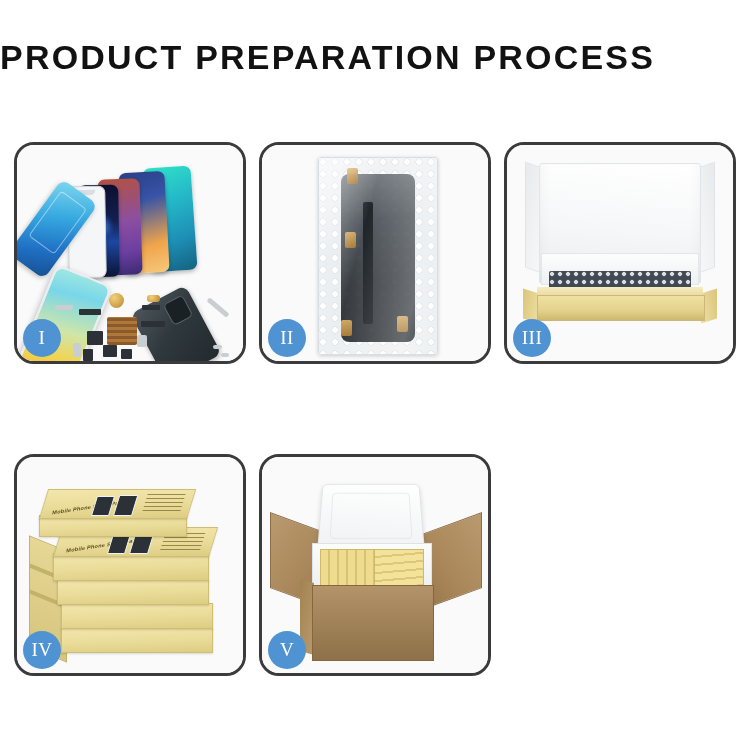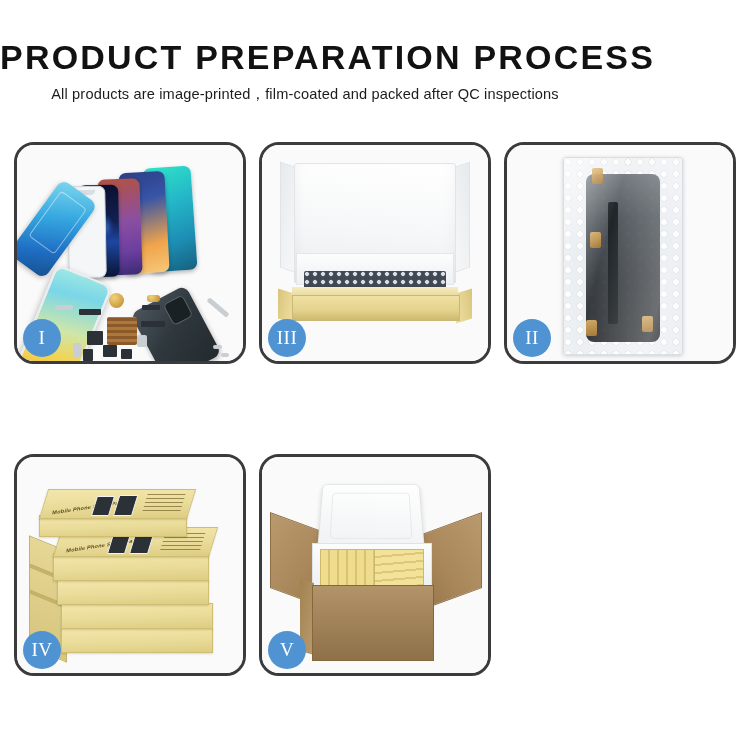--- a/index.html
+++ b/index.html
@@ -337,21 +337,20 @@
   }
   .p6-tape {
     position:absolute; background:#a3875e; opacity:0.85; border-radius:1px;
   }
 </style>
 </head>
 <body>
 
 <div class="header">
   <h1 class="title">PRODUCT PREPARATION PROCESS</h1>
-  <p class="subtitle">All products are image-printed，film-coated and packed after QC inspections</p>
 </div>
 
 <div class="grid">
 
   <div class="panel">
     <div class="panel-stage">
       <div class="p1-bg"></div>
 
       <div class="ph ph-a"></div>
       <div class="ph ph-b"></div>
@@ -378,47 +377,47 @@
       <div class="cmp cmp-light" style="left:188px; top:160px; width:26px; height:5px; transform:rotate(40deg);"></div>
       <div class="cmp cmp-light" style="left:196px; top:200px; width:9px; height:4px;"></div>
       <div class="cmp cmp-light" style="left:204px; top:208px; width:8px; height:4px;"></div>
     </div>
     <div class="badge">I</div>
   </div>
 
   <div class="panel">
     <div class="panel-stage">
       <div class="p1-bg"></div>
+      <div class="p2-bag">
+        <div class="p2-screen"></div>
+        <div class="p2-flex"></div>
+        <div class="p2-tape" style="left:28px; top:10px;"></div>
+        <div class="p2-tape" style="left:26px; top:74px;"></div>
+        <div class="p2-tape" style="left:22px; top:162px;"></div>
+        <div class="p2-tape" style="left:78px; top:158px;"></div>
+        <div class="p2-gloss"></div>
+      </div>
+    </div>
+    <div class="badge">II</div>
+  </div>
+
+  <div class="panel">
+    <div class="panel-stage">
+      <div class="p1-bg"></div>
       <div class="p3-lid-l"></div>
       <div class="p3-lid-r"></div>
       <div class="p3-lid"></div>
       <div class="p3-foam"></div>
       <div class="p3-wrap"></div>
       <div class="p3-tray-l"></div>
       <div class="p3-tray-r"></div>
       <div class="p3-tray-top"></div>
       <div class="p3-tray-front"></div>
     </div>
     <div class="badge">III</div>
-  </div>
-
-  <div class="panel">
-    <div class="panel-stage">
-      <div class="p1-bg"></div>
-      <div class="p2-bag">
-        <div class="p2-screen"></div>
-        <div class="p2-flex"></div>
-        <div class="p2-tape" style="left:28px; top:10px;"></div>
-        <div class="p2-tape" style="left:26px; top:74px;"></div>
-        <div class="p2-tape" style="left:22px; top:162px;"></div>
-        <div class="p2-tape" style="left:78px; top:158px;"></div>
-        <div class="p2-gloss"></div>
-      </div>
-    </div>
-    <div class="badge">II</div>
   </div>
 
   <div class="panel">
     <div class="panel-stage">
       <div class="p1-bg"></div>
       <div class="p4-stack">
 
         <div class="p4-side" style="left:4px; top:68px; width:36px; height:110px; transform: skewY(22deg);"></div>
         <div class="p4-side" style="left:4px; top:96px; width:36px; height:2px; transform: skewY(22deg); background:#c4b26a;"></div>
         <div class="p4-side" style="left:4px; top:122px; width:36px; height:2px; transform: skewY(22deg); background:#c4b26a;"></div>

